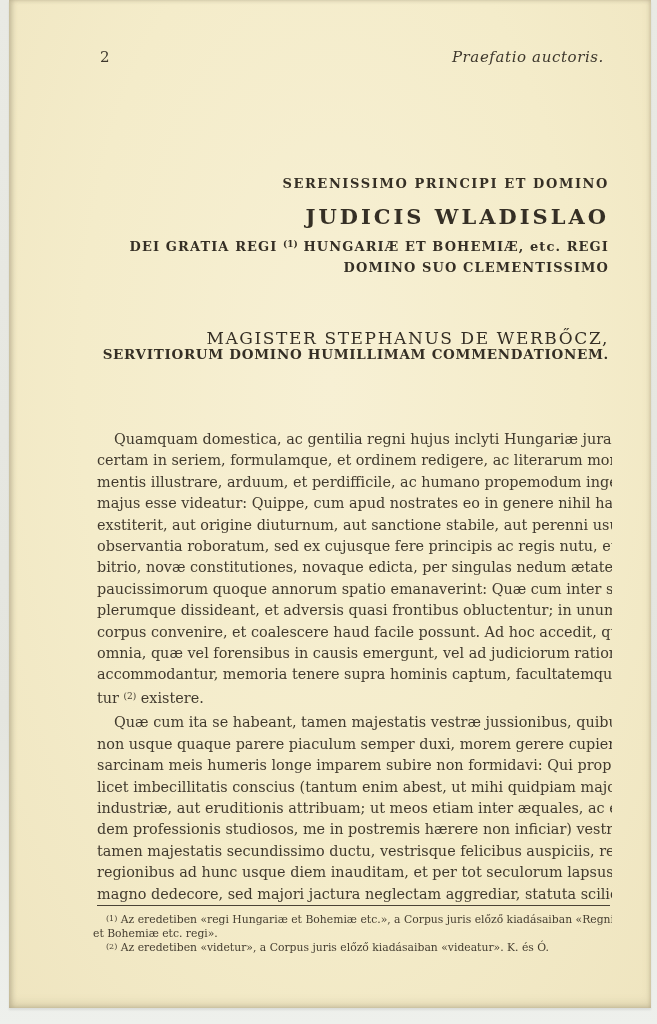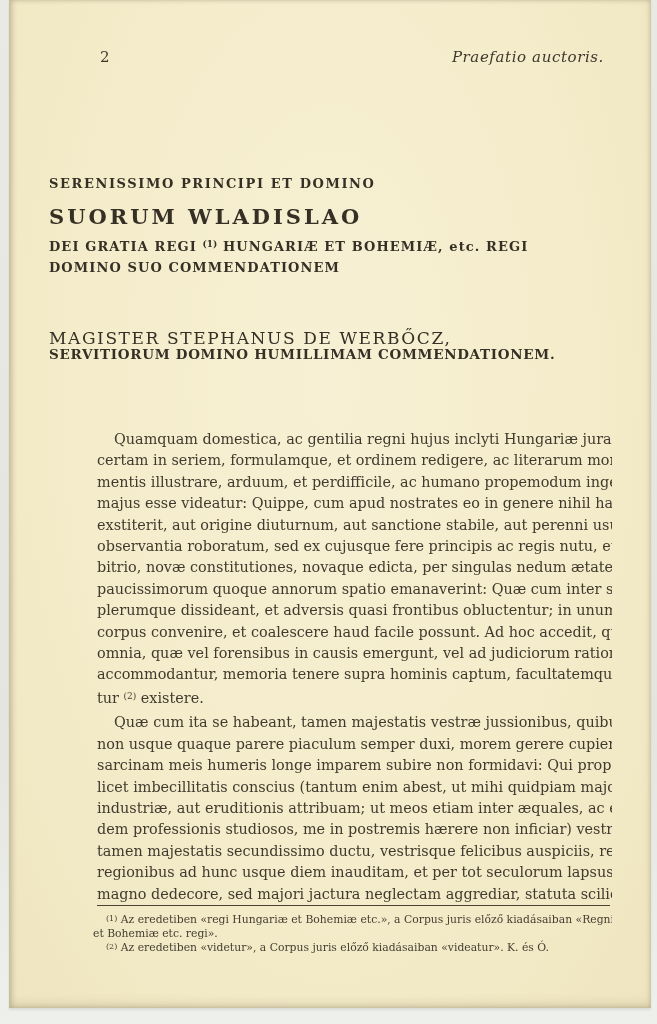--- a/index.html
+++ b/index.html
@@ -14,21 +14,21 @@
     box-shadow:inset 3px 0 5px rgba(120,108,82,.30),
                inset -2px 0 3px rgba(140,128,100,.18),
                inset 0 -5px 8px rgba(150,138,105,.22),
                0 2px 2px rgba(0,0,0,.08);
     color:#3e382d;
   }
   .pagehead{position:absolute;top:48px;left:79px;width:516px;height:22px;font-size:15px;}
   .pagenum{position:absolute;left:12px;top:0;}
   .runtitle{position:absolute;left:0;width:100%;text-align:right;font-style:italic;letter-spacing:.6px;}
 
-  .ded{position:absolute;left:40px;width:560px;text-align:left;color:#352f25;}
+  .ded{position:absolute;left:40px;width:560px;text-align:right;color:#352f25;}
   .ded1{top:176px;font-size:13px;font-weight:bold;letter-spacing:1.6px;}
   .ded2{top:204px;font-size:21px;font-weight:bold;letter-spacing:3px;}
   .ded3{top:234px;font-size:13px;font-weight:bold;letter-spacing:1.1px;line-height:21px;}
   .ded4{top:301px;font-size:17px;letter-spacing:1.6px;margin-top:27px;}
   .ded5{top:344px;font-size:13.5px;font-weight:bold;letter-spacing:.7px;line-height:20.5px;}
 
   .bodytext{position:absolute;left:88px;top:429px;width:515px;font-size:14.4px;color:#413a2e;}
   .para{margin:0 0 3px 0;}
   .para .bline{
     line-height:21.4px;white-space:nowrap;overflow:hidden;
@@ -50,24 +50,24 @@
 <body>
 
 <div class="paper">
 
   <div class="pagehead">
     <span class="pagenum">2</span>
     <span class="runtitle">Praefatio auctoris.</span>
   </div>
 
   <div class="ded ded1">SERENISSIMO PRINCIPI ET DOMINO</div>
-  <div class="ded ded2">SUORUM WLADISLAO</div>
+  <div class="ded ded2">JUDICIS WLADISLAO</div>
   <div class="ded ded3">
     <div>DEI GRATIA REGI <sup>(1)</sup> HUNGARIÆ ET BOHEMIÆ, etc. REGI</div>
-    <div>DOMINO SUO COMMENDATIONEM</div>
+    <div>DOMINO SUO CLEMENTISSIMO</div>
   </div>
   <div class="ded ded4">MAGISTER STEPHANUS DE WERBŐCZ,</div>
   <div class="ded ded5">
     <div>SERVITIORUM DOMINO HUMILLIMAM COMMENDATIONEM.</div>
   </div>
 
   <div class="bodytext">
     <div class="para" data-justify-last="false">
         <div class="bline">Quamquam domestica, ac gentilia regni hujus inclyti Hungariæ jura,</div>
         <div class="bline">certam in seriem, formulamque, et ordinem redigere, ac literarum monu-</div>

